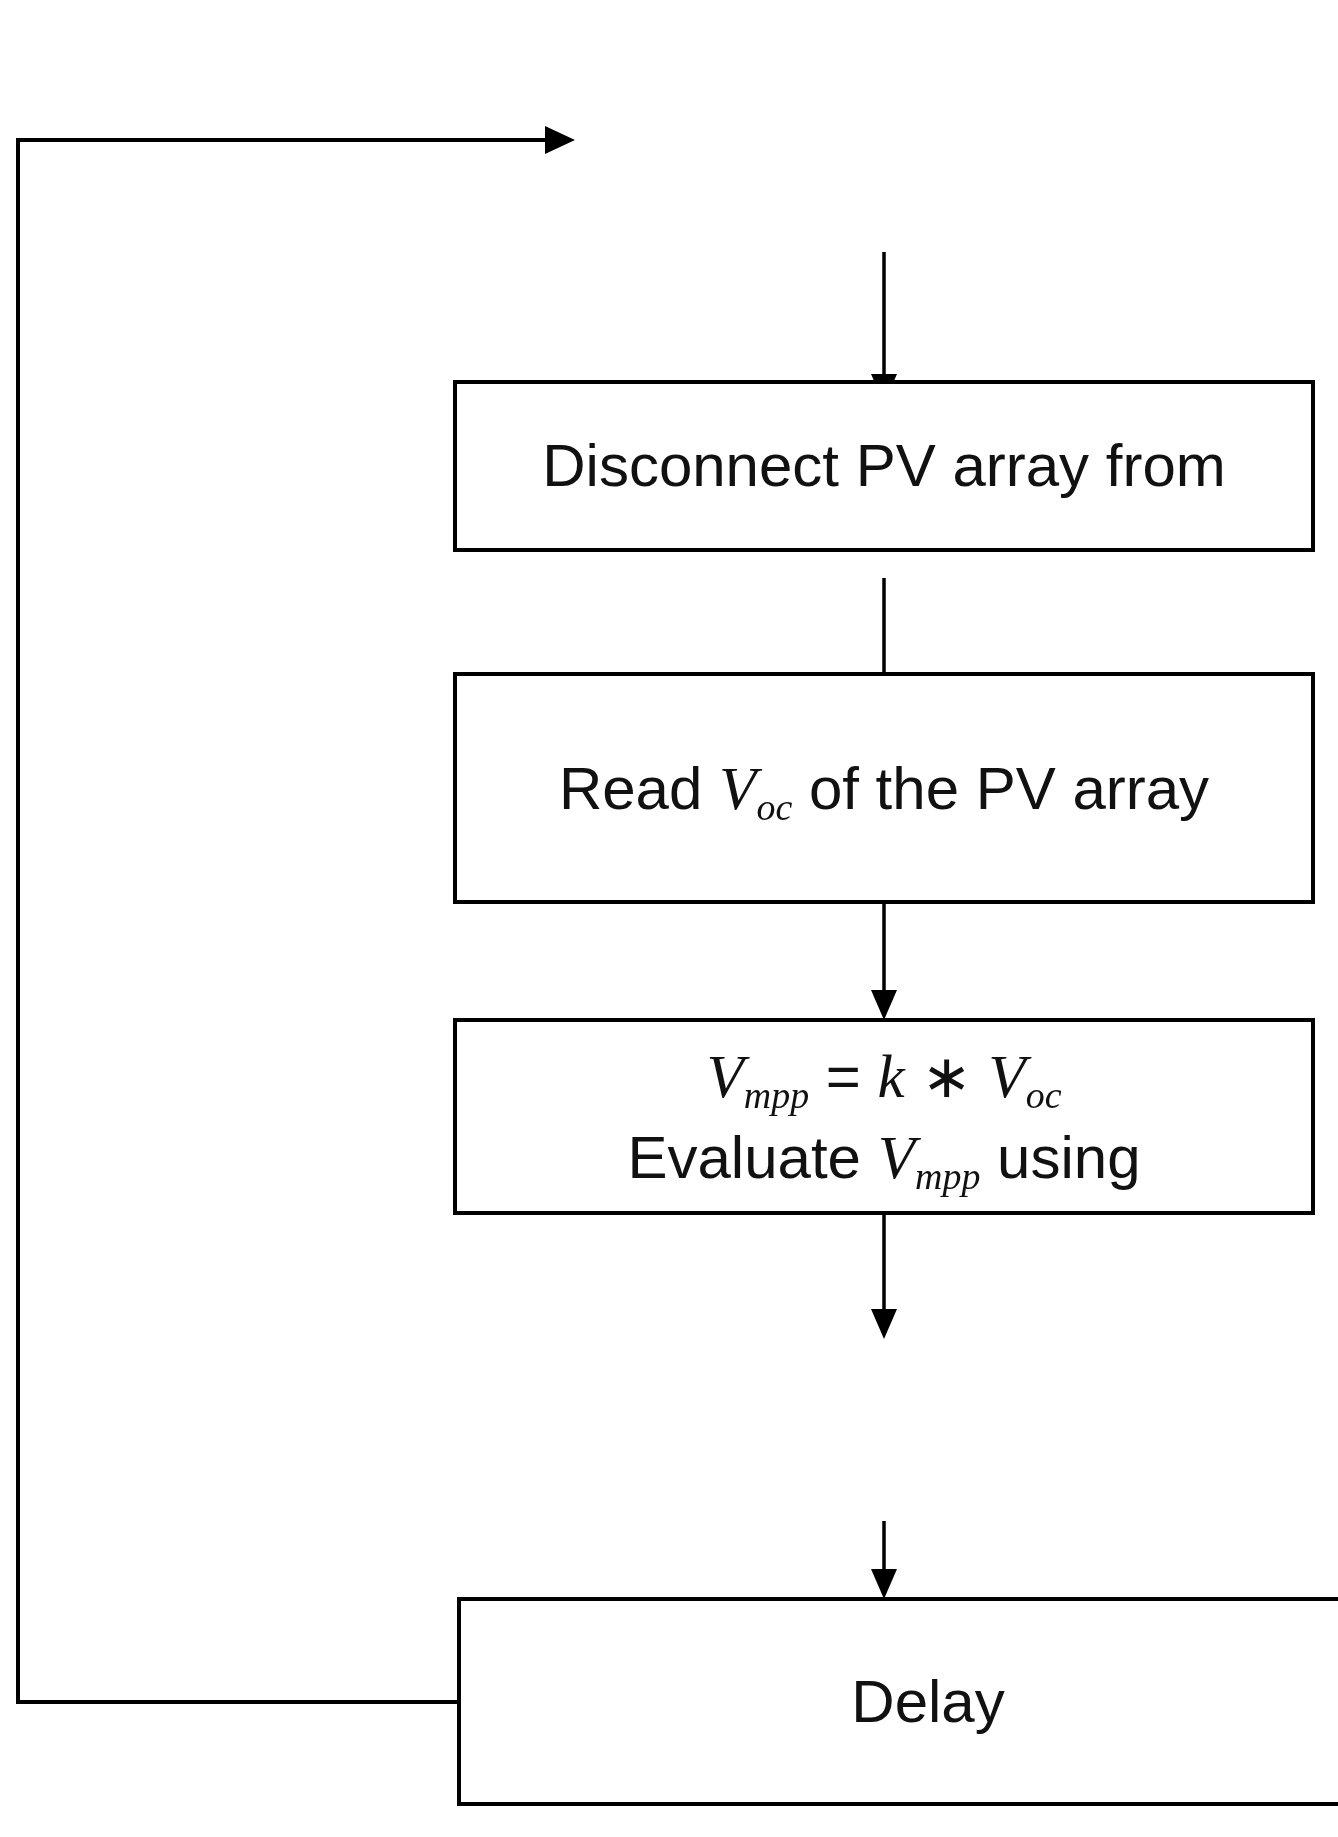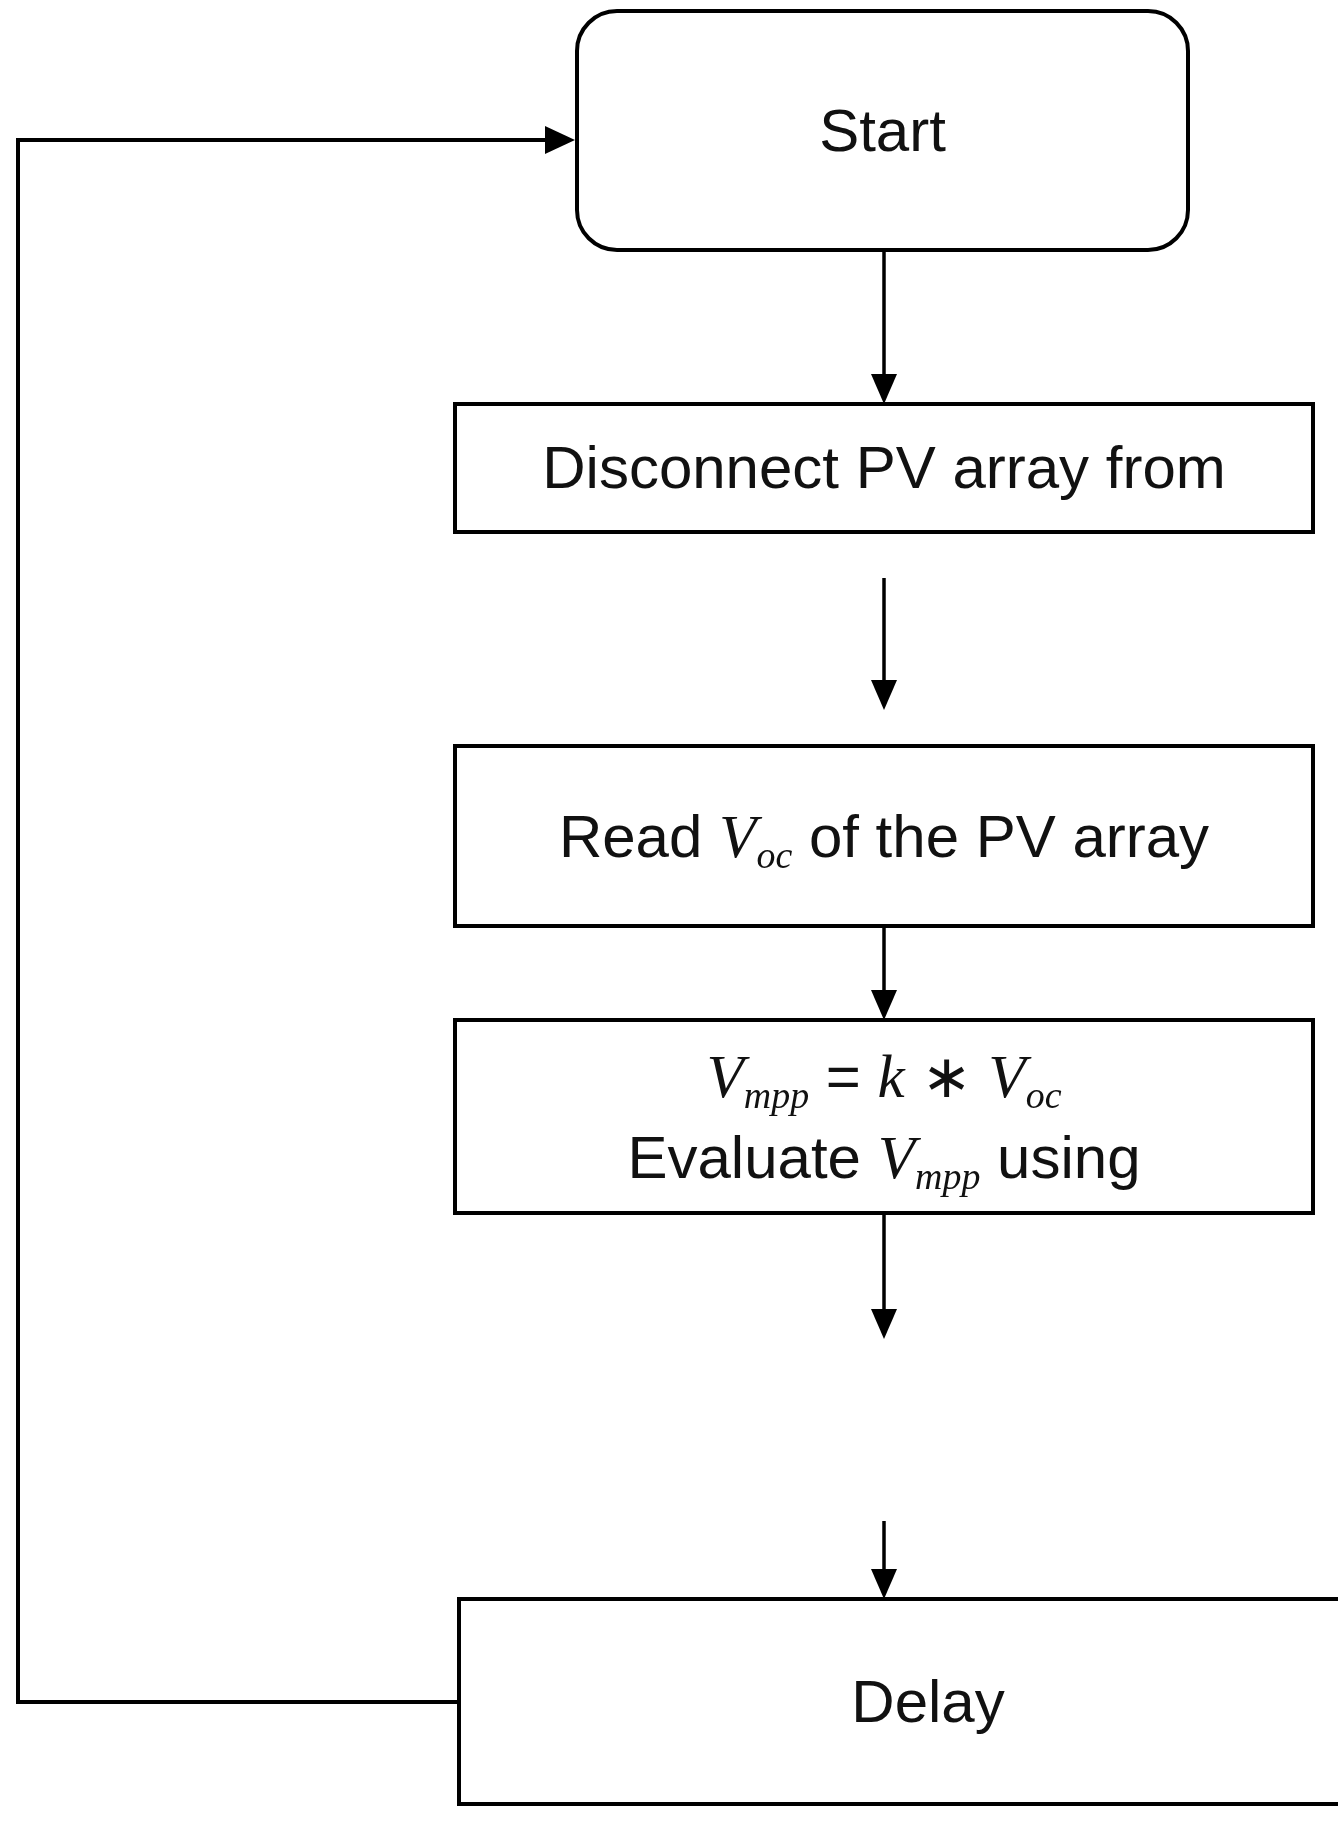--- a/index.html
+++ b/index.html
@@ -50,22 +50,22 @@
     font-size: 1.02em;
   }
   .math sub {
     font-size: 0.62em;
     line-height: 0;
     vertical-align: -0.28em;
     font-style: italic;
   }
   
   #node-start        { left: 575px; top:    9px; width: 615px; height: 243px; }
-  #node-disconnect   { left: 453px; top:  402px; width: 862px; height: 132px; }
-  #node-read-voc     { left: 453px; top:  744px; width: 862px; height: 184px; }
+  #node-disconnect   { left: 453px; top:  380px; width: 862px; height: 172px; }
+  #node-read-voc     { left: 453px; top:  672px; width: 862px; height: 232px; }
   #node-evaluate     { left: 453px; top: 1018px; width: 862px; height: 197px; }
   #node-regulate     { left: 453px; top: 1337px; width: 862px; height: 184px; }
   #node-delay        { left: 457px; top: 1597px; width: 942px; height: 209px; }
 </style>
 </head>
 <body>
 
 <div class="canvas">
 
   <svg class="edges" viewBox="0 0 1338 1837">
@@ -94,25 +94,20 @@
       <line x1="884" y1="1521" x2="884" y2="1573" stroke-width="3.5"></line>
       <polygon points="871,1569 897,1569 884,1599"></polygon>
     </g>
 
     <g>
       <polyline points="457,1702 18,1702 18,140 545,140" stroke-width="4"></polyline>
       <polygon points="545,126 545,154 575,140"></polygon>
     </g>
   </svg>
 
-  <div class="node rounded" id="node-start">
-    <div class="label">
-        <div class="line">Start</div>
-      </div>
-  </div>
 
   <div class="node" id="node-disconnect">
     <div class="label">
         <div class="line">Disconnect PV array from</div>
       </div>
   </div>
 
   <div class="node" id="node-read-voc">
     <div class="label">
         <div class="line">Read <i class="math">V<sub>oc</sub></i> of the PV array</div>

